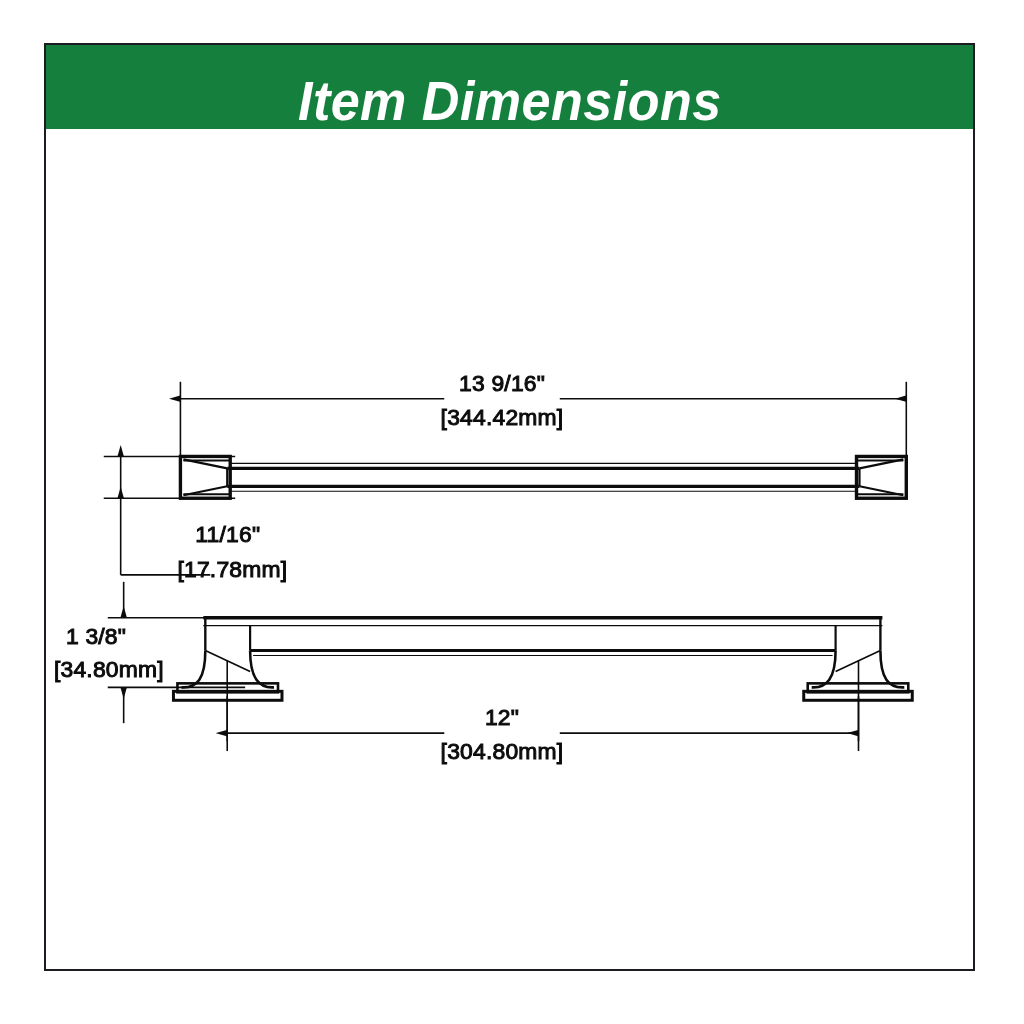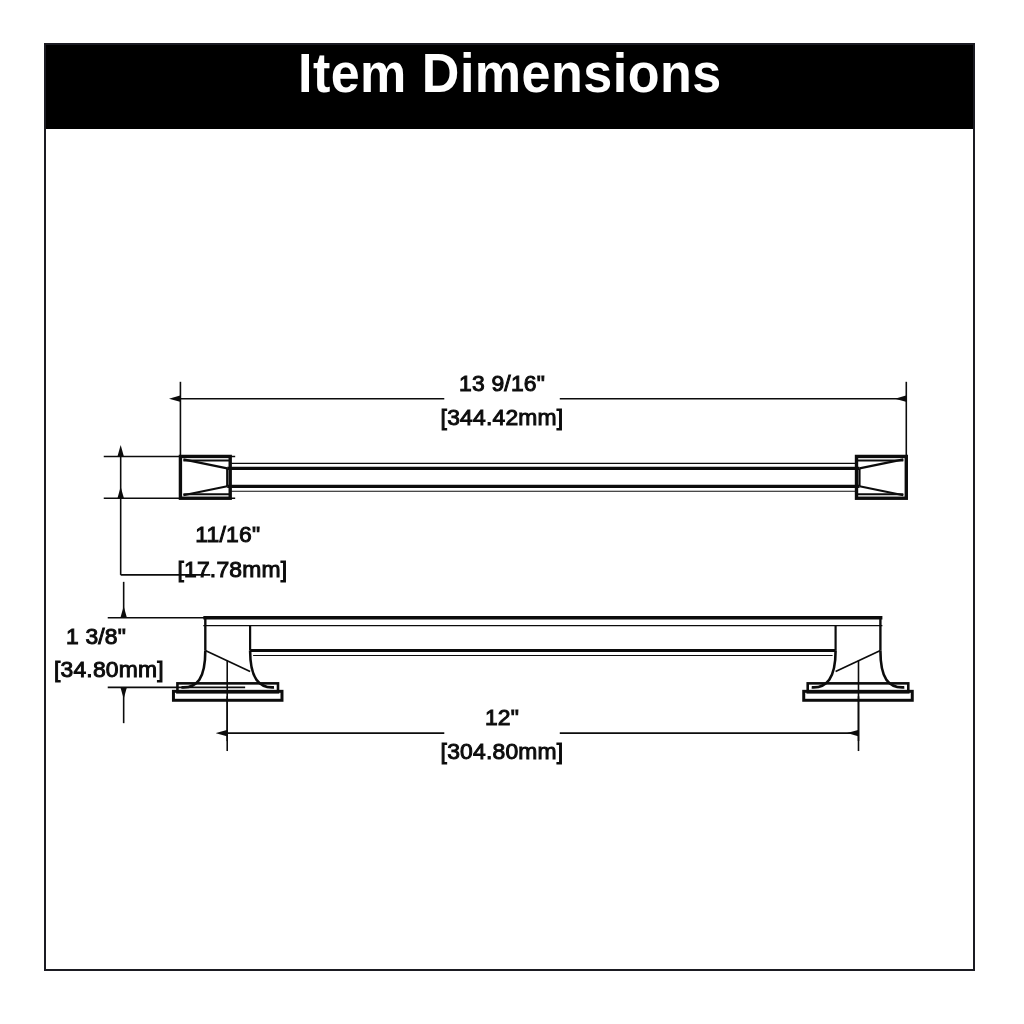--- a/index.html
+++ b/index.html
@@ -31,25 +31,26 @@
     box-sizing: border-box;
     background: #ffffff;
   }
   
   #title-bar {
     position: absolute;
     left: 0;
     top: 0;
     width: 100%;
     height: 84px;
-    background: #000000;
+    background: #15803d;
     display: flex;
-    align-items: flex-start;
+    align-items: flex-end;
     justify-content: center;
     box-sizing: border-box;
+    font-style: italic;
   }
   #title-text {
     color: #ffffff;
     font-family: "Liberation Sans", sans-serif;
     font-size: 56px;
     font-weight: bold;
     letter-spacing: 0.5px;
     line-height: 1;
     transform: scaleX(0.93);
     white-space: nowrap;

